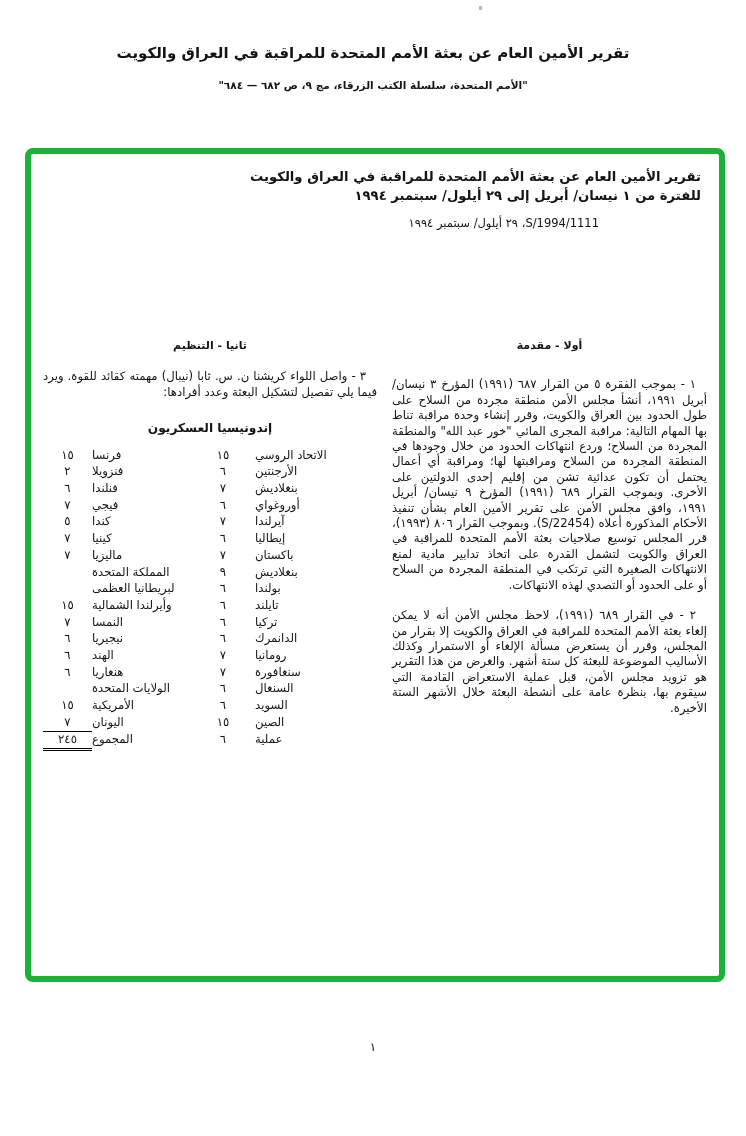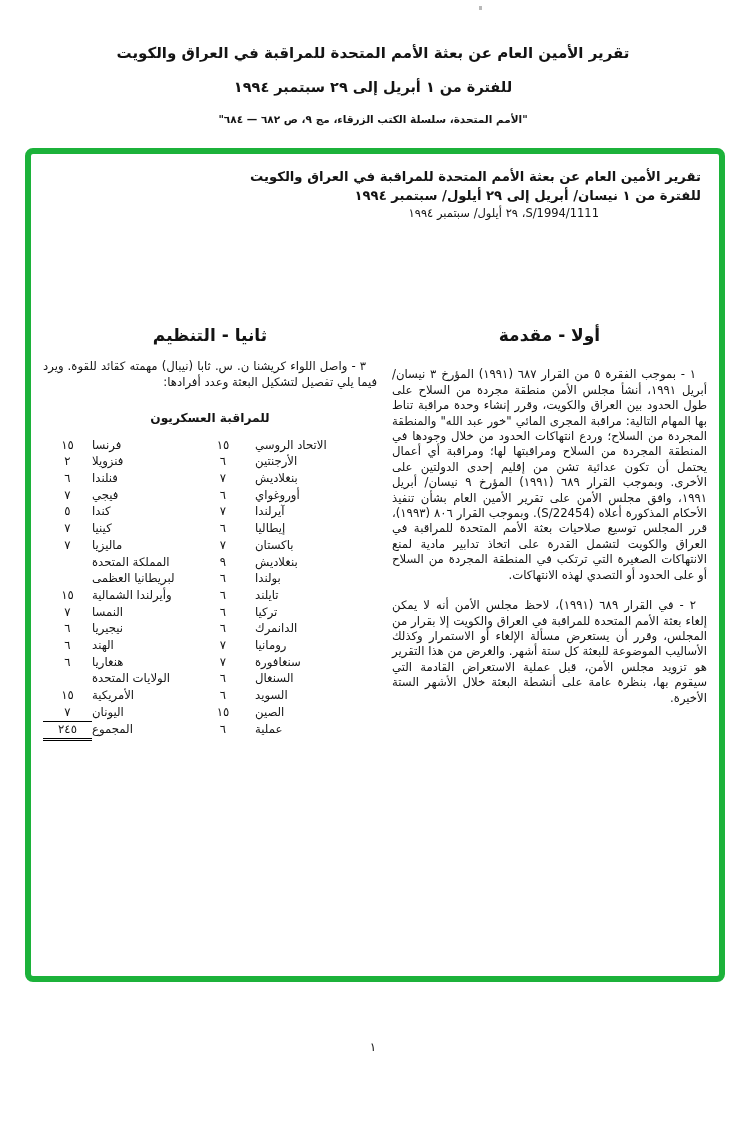--- a/index.html
+++ b/index.html
@@ -22,28 +22,28 @@
   .frame {
     position:absolute; left:25px; top:148px; width:700px; height:834px;
     border:6px solid var(--frame-color); border-radius:8px;
     padding:14px 10px 0 10px;
   }
   .doc-title {
     direction:rtl; text-align:right; padding-right:8px;
     font-weight:bold; font-size:13.2px; line-height:18.5px;
   }
   .doc-ref {
-    direction:rtl; text-align:right; margin-top:1px; padding-right:110px;
+    direction:rtl; text-align:right; margin-top:11px; padding-right:110px;
     font-size:11.5px;
   }
 
   
   .columns { display:flex; direction:rtl; gap:15px; margin-top:108px; padding:0 2px; }
   .col { flex:1; direction:rtl; font-size:11.7px; line-height:15.4px; }
-  .section-heading { text-align:center; font-weight:bold; font-size:17px; margin-bottom:24px; }
+  .section-heading { text-align:center; font-weight:bold; font-size:11px; margin-bottom:24px; }
   .col p { text-align:justify; text-indent:11px; margin-bottom:15px; }
   .org-col .section-heading { margin-bottom:16px; }
 
   
   .table-title { text-align:center; font-weight:bold; font-size:12.2px; margin:21px 0 10px 0; }
   .obs-table { direction:rtl; }
   .trow { display:grid; grid-template-columns:122px 64px 99px 49px; line-height:16.7px; }
   .cell { font-size:11.7px; }
   .cell.country { text-align:left; padding-right:6px; white-space:nowrap; }
   .cell.num { text-align:center; white-space:nowrap; }
@@ -51,21 +51,20 @@
 
   .page-number { position:absolute; top:1040px; left:0; width:100%; text-align:center; font-size:12px; }
 </style>
 </head>
 <body>
 
 <div class="artifact-dot"></div>
 
 <header class="outer-header">
   <div class="outer-title">تقرير الأمين العام عن بعثة الأمم المتحدة للمراقبة في العراق والكويت</div>
-  <div class="outer-period">للفترة من ١ أبريل إلى ٢٩ سبتمبر ١٩٩٤</div>
   <div class="outer-source">"الأمم المتحدة، سلسلة الكتب الزرقاء، مج ٩، ص ٦٨٢ — ٦٨٤"</div>
 </header>
 
 <div class="frame">
   <div class="doc-title">
     <div>تقرير الأمين العام عن بعثة الأمم المتحدة للمراقبة في العراق والكويت</div>
     <div>للفترة من ١ نيسان/ أبريل إلى ٢٩ أيلول/ سبتمبر ١٩٩٤</div>
   </div>
   <div class="doc-ref">S/1994/1111، ٢٩ أيلول/ سبتمبر ١٩٩٤</div>
 
@@ -73,21 +72,21 @@
 
     <section class="col intro-col">
       <h3 class="section-heading">أولا - مقدمة</h3>
       <p>١ - بموجب الفقرة ٥ من القرار ٦٨٧ (١٩٩١) المؤرخ ٣ نيسان/ أبريل ١٩٩١، أنشأ مجلس الأمن منطقة مجردة من السلاح على طول الحدود بين العراق والكويت، وقرر إنشاء وحدة مراقبة تناط بها المهام التالية: مراقبة المجرى المائي "خور عبد الله" والمنطقة المجردة من السلاح؛ وردع انتهاكات الحدود من خلال وجودها في المنطقة المجردة من السلاح ومراقبتها لها؛ ومراقبة أي أعمال يحتمل أن تكون عدائية تشن من إقليم إحدى الدولتين على الأخرى. وبموجب القرار ٦٨٩ (١٩٩١) المؤرخ ٩ نيسان/ أبريل ١٩٩١، وافق مجلس الأمن على تقرير الأمين العام بشأن تنفيذ الأحكام المذكورة أعلاه (S/22454). وبموجب القرار ٨٠٦ (١٩٩٣)، قرر المجلس توسيع صلاحيات بعثة الأمم المتحدة للمراقبة في العراق والكويت لتشمل القدرة على اتخاذ تدابير مادية لمنع الانتهاكات الصغيرة التي ترتكب في المنطقة المجردة من السلاح أو على الحدود أو التصدي لهذه الانتهاكات.</p>
       <p>٢ - في القرار ٦٨٩ (١٩٩١)، لاحظ مجلس الأمن أنه لا يمكن إلغاء بعثة الأمم المتحدة للمراقبة في العراق والكويت إلا بقرار من المجلس، وقرر أن يستعرض مسألة الإلغاء أو الاستمرار وكذلك الأساليب الموضوعة للبعثة كل ستة أشهر. والغرض من هذا التقرير هو تزويد مجلس الأمن، قبل عملية الاستعراض القادمة التي سيقوم بها، بنظرة عامة على أنشطة البعثة خلال الأشهر الستة الأخيرة.</p>
     </section>
 
     <section class="col org-col">
       <h3 class="section-heading">ثانيا - التنظيم</h3>
       <p>٣ - واصل اللواء كريشنا ن. س. ثابا (نيبال) مهمته كقائد للقوة. ويرد فيما يلي تفصيل لتشكيل البعثة وعدد أفرادها:</p>
-      <div class="table-title">للمراقبة العسكريون</div>
+      <div class="table-title">إندونيسيا العسكريون</div>
       <div class="obs-table">
   <div class="trow">
     <span class="cell country">الاتحاد الروسي</span>
     <span class="cell num">١٥</span>
     <span class="cell country">فرنسا</span>
     <span class="cell num">١٥</span>
   </div>
 
   <div class="trow">
     <span class="cell country">الأرجنتين</span>

